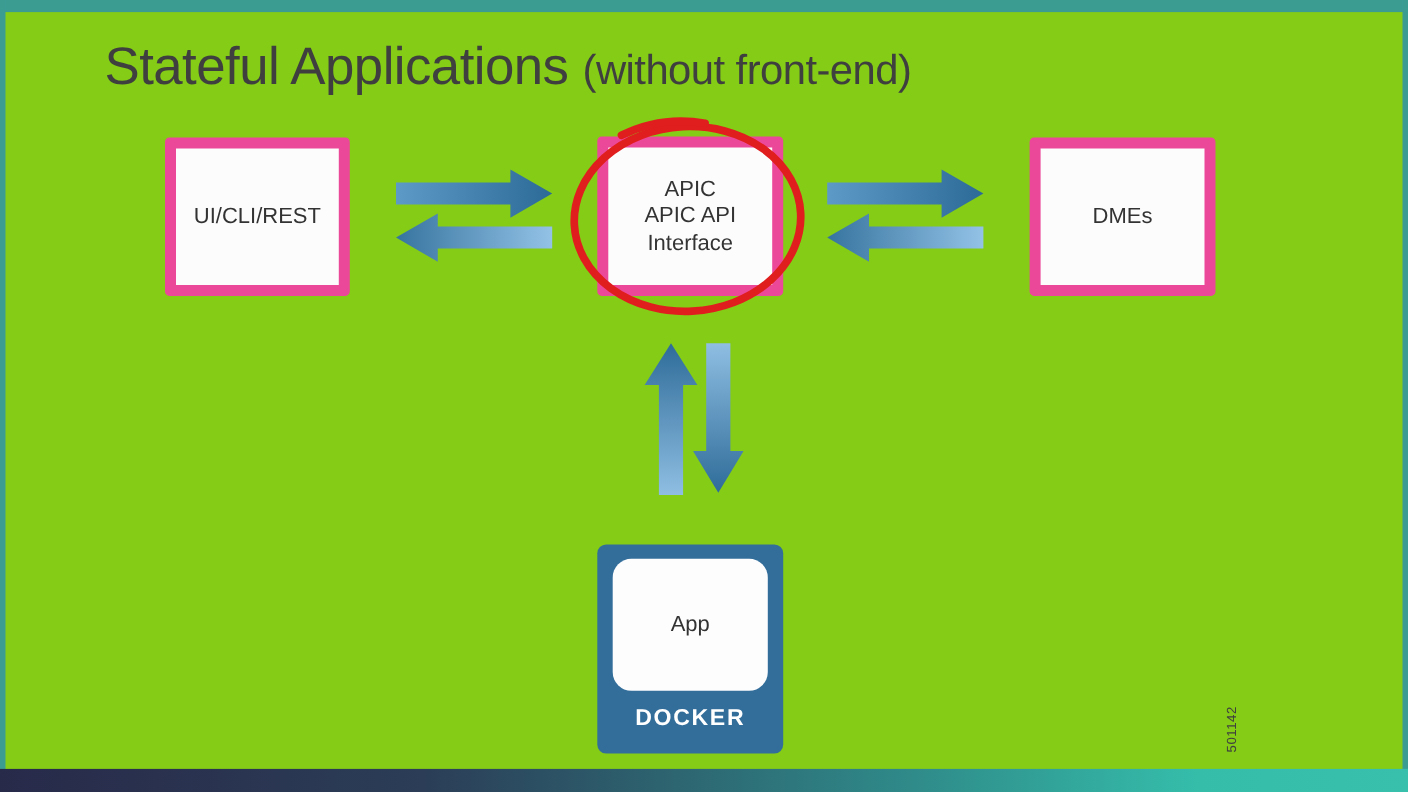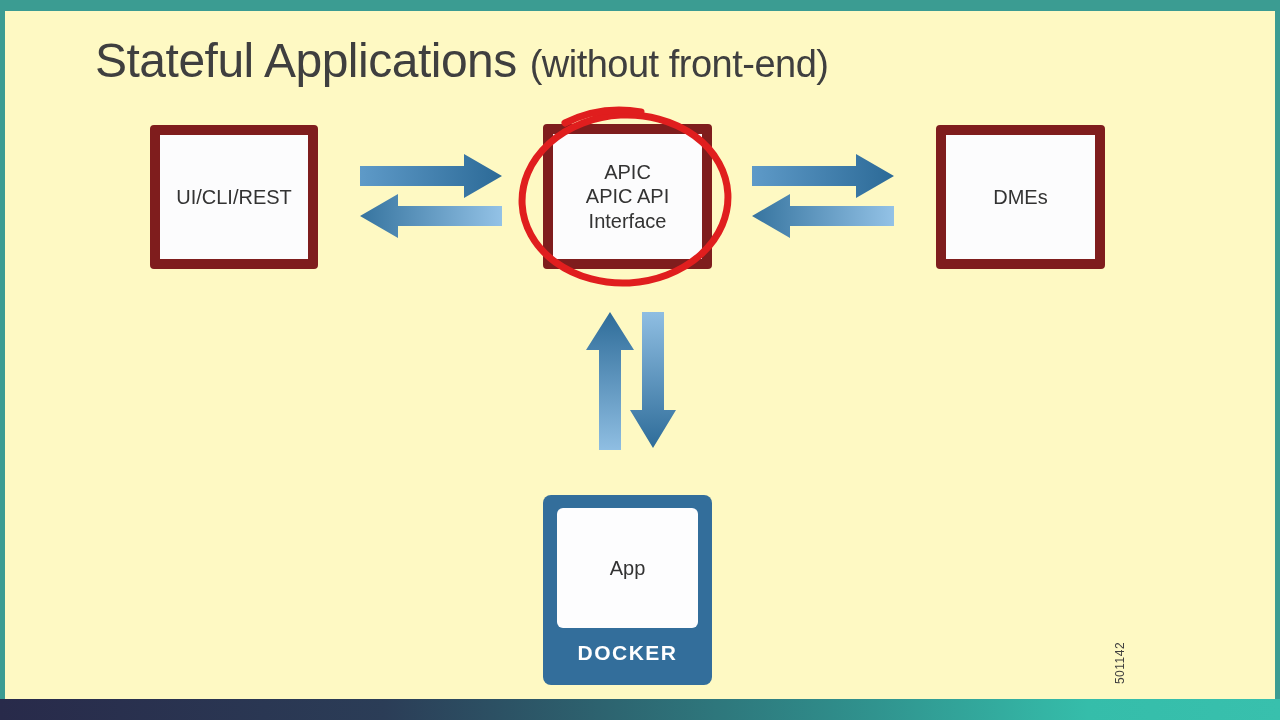--- a/index.html
+++ b/index.html
@@ -1,20 +1,20 @@
 <!DOCTYPE html>
 <html><head>
 <meta charset="utf-8">
 <style>
   html, body { margin: 0; padding: 0; background: #ffffff; }
   .slide {
     position: relative;
     width: 1280px;
     height: 720px;
-    background: #fef9c3;
+    background: #84cc16;
     overflow: hidden;
     font-family: "Liberation Sans", sans-serif;
   }
 
   
   .frame-top    { position: absolute; left: 0; top: 0; width: 1280px; height: 11px; background: #3B9C92; }
   .frame-left   { position: absolute; left: 0; top: 0; width: 5px;  height: 700px; background: #3B9C92; }
   .frame-right  { position: absolute; right: 0; top: 0; width: 5px; height: 700px; background: #3B9C92; }
   .footer-bar   {
     position: absolute; left: 0; top: 699px; width: 1280px; height: 21px;
@@ -26,42 +26,42 @@
     position: absolute; left: 95px; top: 33px;
     margin: 0; font-weight: normal; color: #3F3F3F;
     font-size: 48px; letter-spacing: -0.5px; white-space: nowrap;
   }
   .title .subtitle { font-size: 38px; color: #3F3F3F; }
 
   
   .node-box {
     position: absolute;
     box-sizing: border-box;
-    border: 10px solid #7f1d1d;
+    border: 10px solid #ec4899;
     border-radius: 4px;
     background: #FCFCFD;
     display: flex; align-items: center; justify-content: center;
     text-align: center;
     color: #333333; font-size: 20px;
   }
   #box-ui   { left: 150px; top: 125px; width: 168px; height: 144px; text-align: center; }
   #box-apic { left: 543px; top: 124px; width: 169px; height: 145px; }
   #box-dmes { left: 936px; top: 125px; width: 169px; height: 144px; }
   .apic-lines { line-height: 1.22; }
   .apic-lines span { display: block; }
 
   
   .docker-box {
     position: absolute; left: 543px; top: 495px; width: 169px; height: 190px;
     background: #336E9B; border-radius: 8px;
     box-sizing: border-box;
   }
   .docker-app {
     position: absolute; left: 14px; top: 13px; width: 141px; height: 120px;
-    background: #FDFDFE; border-radius: 6px;
+    background: #FDFDFE; border-radius: 17px;
     display: flex; align-items: center; justify-content: center;
     color: #333333; font-size: 20px;
   }
   .docker-label {
     position: absolute; left: 0; top: 146px; width: 100%;
     text-align: center; color: #FFFFFF; font-weight: bold;
     font-size: 21px; letter-spacing: 1.5px;
   }
 
   

